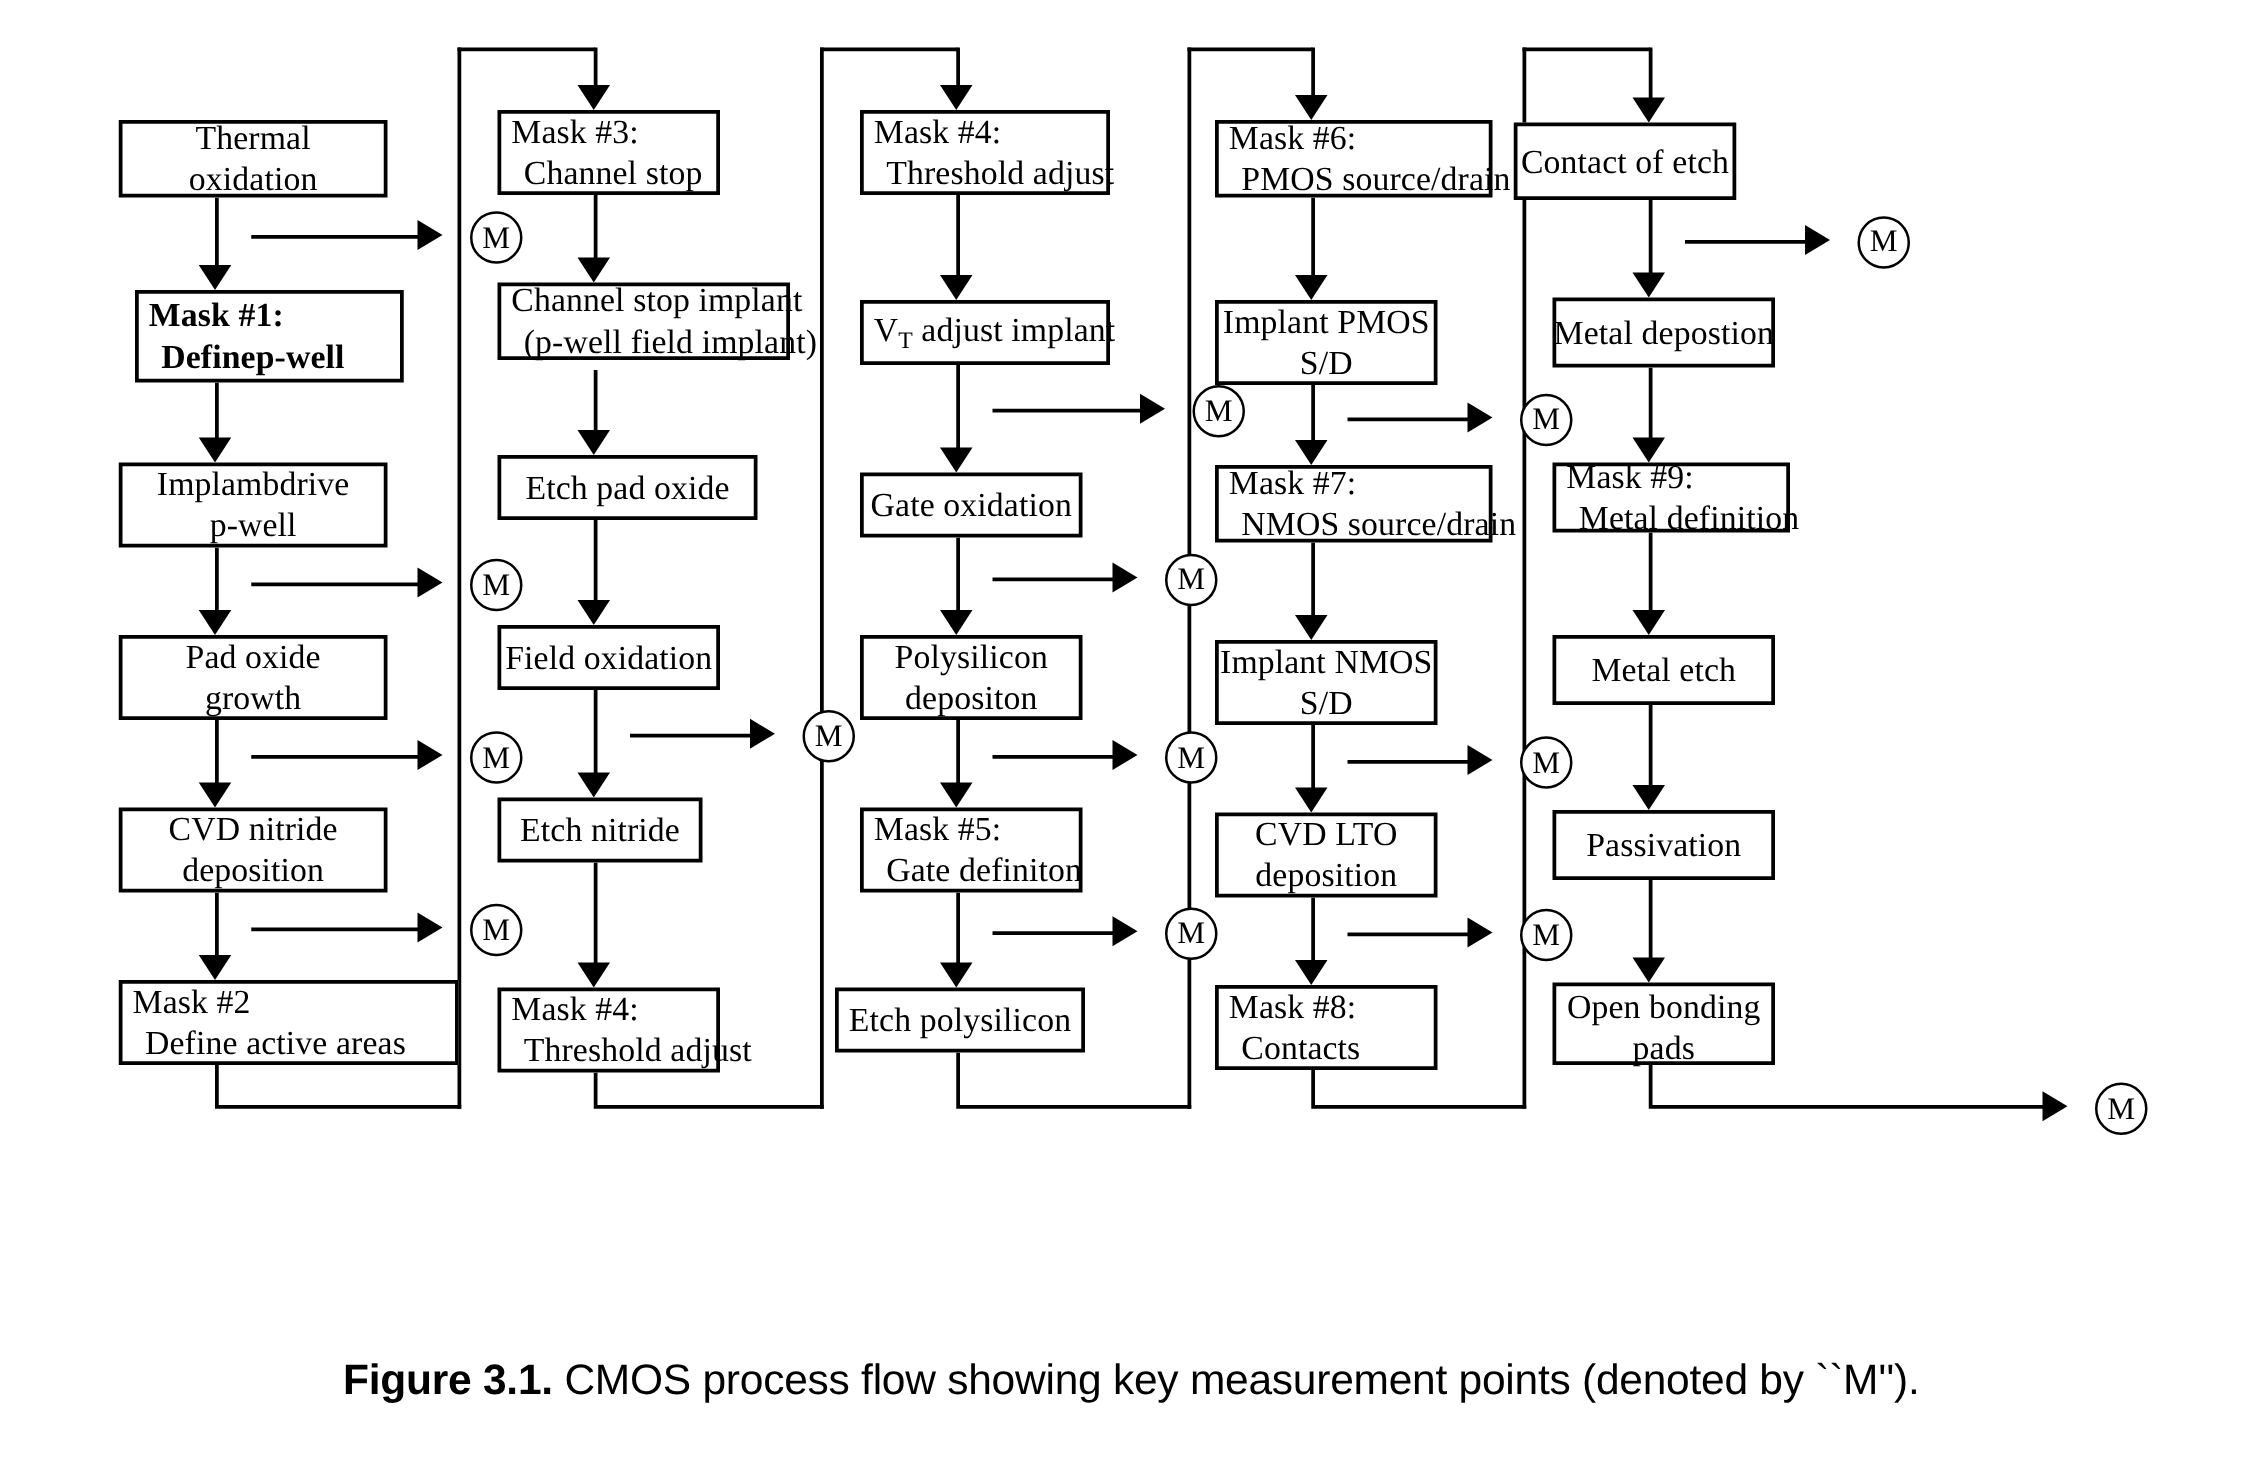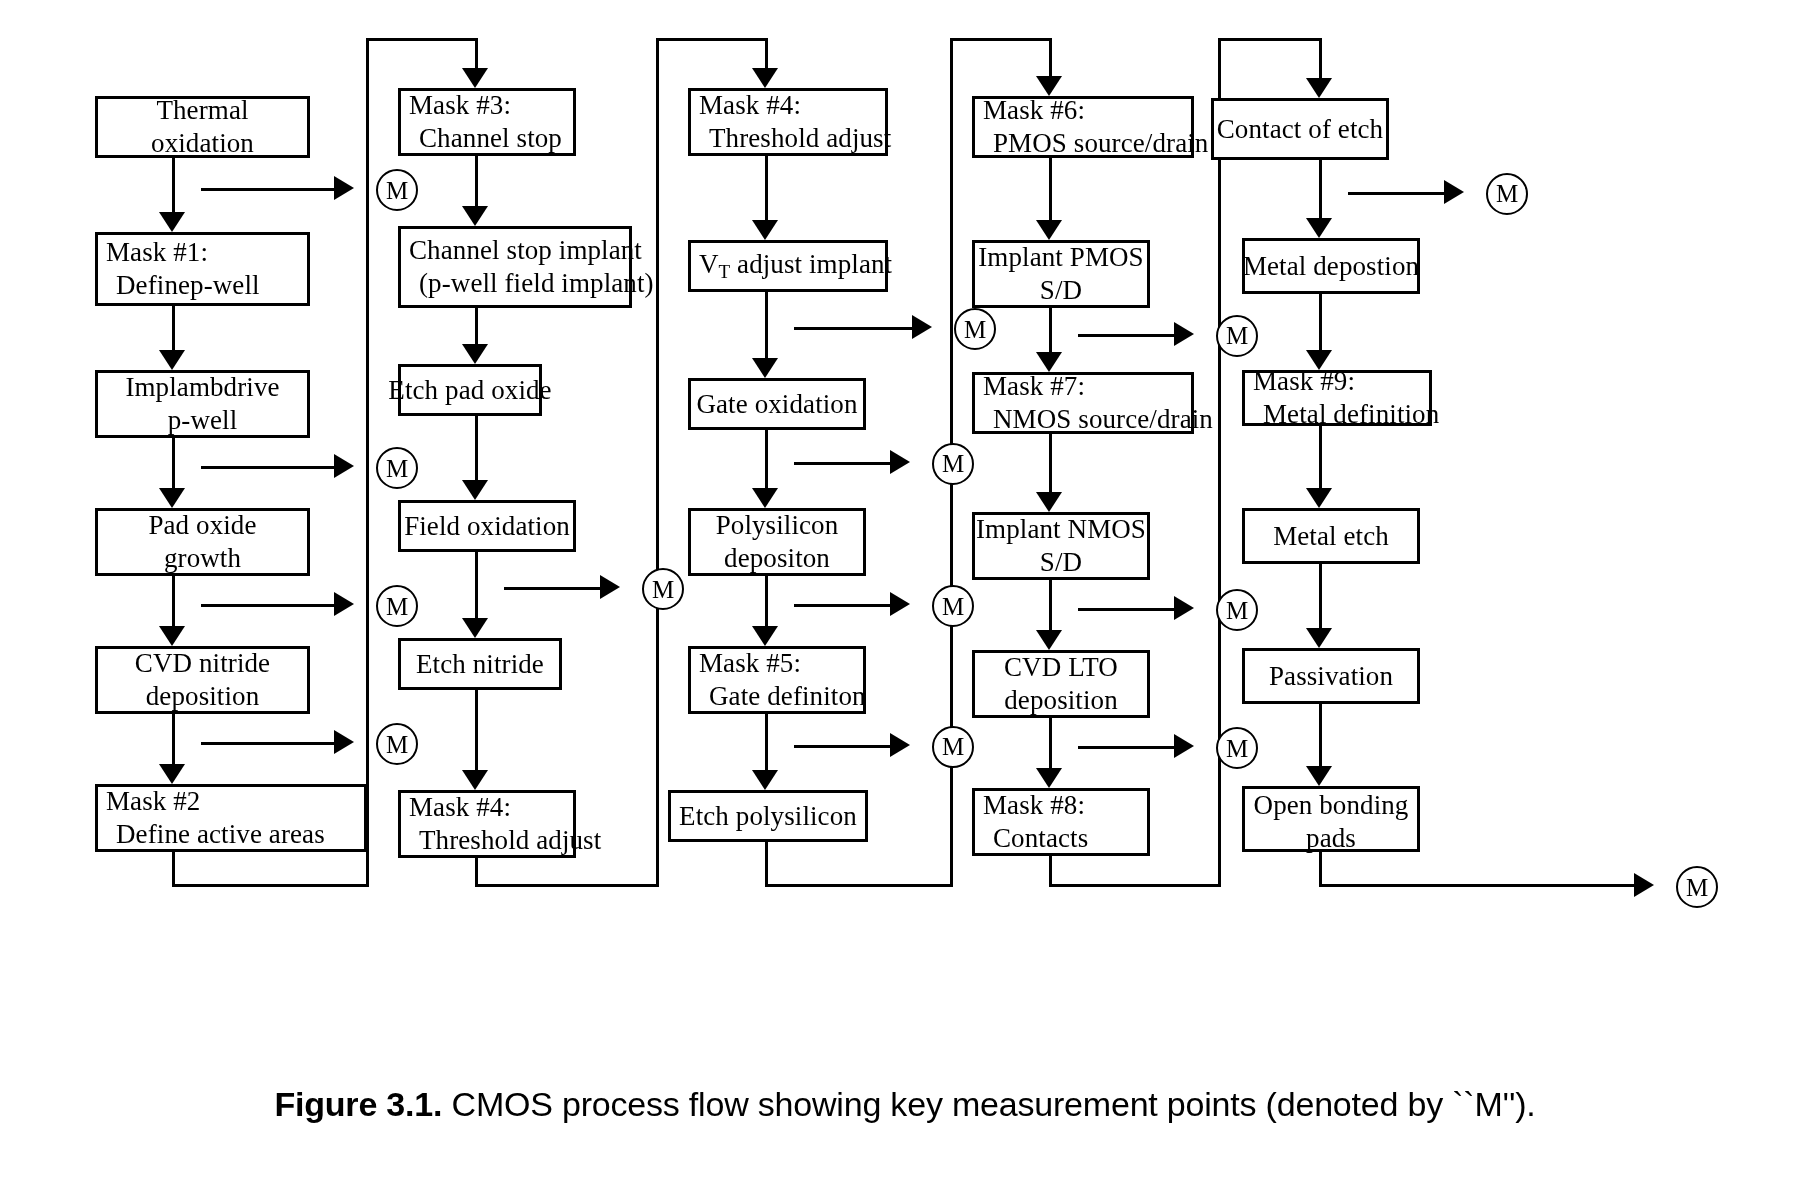--- a/index.html
+++ b/index.html
@@ -76,21 +76,21 @@
 </head>
 <body>
 
 <div id="stage">
 
   <div id="layer">
       <div class="box ctr" style="left:95px;top:96px;width:215px;height:62px;">
         <span>Thermal</span>
         <span>oxidation</span>
       </div>
-      <div class="box lft" style="left:95px;top:232px;width:215px;height:74px;">
+      <div class="box lft" style="left:108px;top:232px;width:215px;height:74px;font-weight:bold;">
         <span>Mask #1:</span>
         <span class="l2">Definep-well</span>
       </div>
       <div class="box ctr" style="left:95px;top:370px;width:215px;height:68px;">
         <span>Implambdrive</span>
         <span>p-well</span>
       </div>
       <div class="box ctr" style="left:95px;top:508px;width:215px;height:68px;">
         <span>Pad oxide</span>
         <span>growth</span>
@@ -136,25 +136,25 @@
       <div class="rule" style="left:172px;top:852px;width:3px;height:32px;"></div>
       <div class="rule" style="left:172px;top:884px;width:197px;height:3px;"></div>
       <div class="rule" style="left:366px;top:38px;width:3px;height:849px;"></div>
       <div class="rule" style="left:366px;top:38px;width:110px;height:3px;"></div>
       <div class="rule" style="left:475px;top:38px;width:3px;height:34px;"></div>
       <div class="vhead" style="left:462px;top:68px;"></div>
       <div class="box lft" style="left:398px;top:88px;width:178px;height:68px;">
         <span>Mask #3:</span>
         <span class="l2">Channel stop</span>
       </div>
-      <div class="box lft" style="left:398px;top:226px;width:234px;height:82px;">
+      <div class="box lft" style="left:398px;top:226px;width:234px;height:62px;">
         <span>Channel stop implant</span>
         <span class="l2">(p-well field implant)</span>
       </div>
-      <div class="box ctr" style="left:398px;top:364px;width:144px;height:52px;">
+      <div class="box ctr" style="left:398px;top:364px;width:208px;height:52px;">
         <span>Etch pad oxide</span>
       </div>
       <div class="box ctr" style="left:398px;top:500px;width:178px;height:52px;">
         <span>Field oxidation</span>
       </div>
       <div class="box ctr" style="left:398px;top:638px;width:164px;height:52px;">
         <span>Etch nitride</span>
       </div>
       <div class="box lft" style="left:398px;top:790px;width:178px;height:68px;">
         <span>Mask #4:</span>

